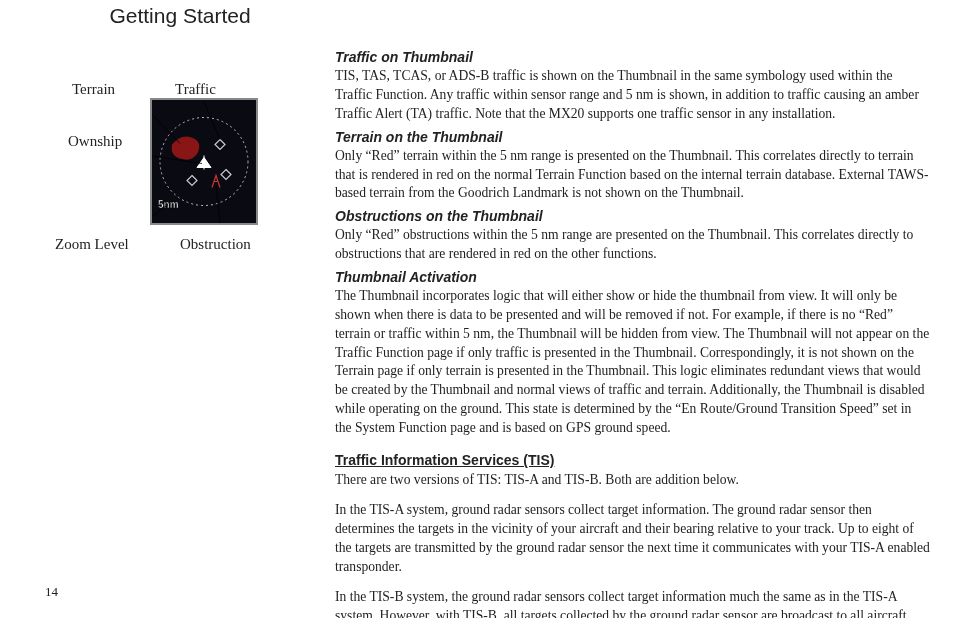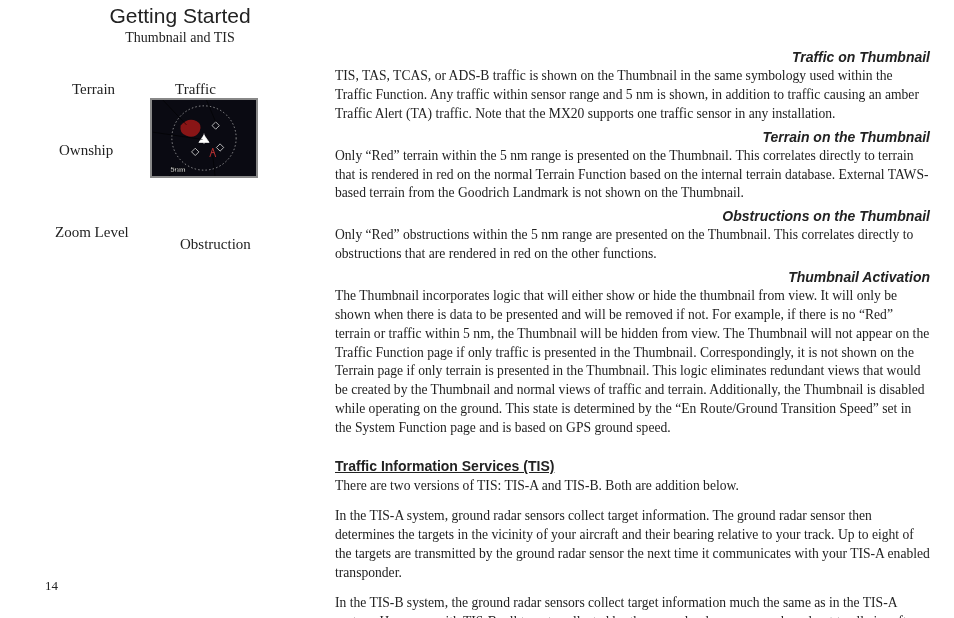--- a/index.html
+++ b/index.html
@@ -46,21 +46,21 @@
     font-family: Georgia, serif;
     font-size: 15px;
     color: #222;
     white-space: nowrap;
   }
   .thumb-box {
     position: absolute;
     top: 20px;
     left: 105px;
     width: 108px;
-    height: 80px;
+    height: 127px;
     background: #0a0a12;
     border: 2px solid #888;
   }
   .thumb-box svg { width: 100%; height: 100%; }
   .caption {
     font-family: Arial, Helvetica, sans-serif;
     font-size: 11.5px;
     font-weight: bold;
     text-align: center;
     margin-top: 2px;
@@ -72,53 +72,51 @@
     width: 595px;
     font-size: 13.6px;
     line-height: 1.38;
   }
   .sec-h {
     font-family: Arial, Helvetica, sans-serif;
     font-weight: bold;
     font-style: italic;
     font-size: 14px;
     margin-top: 4px;
-    text-align: right;
   }
   .sec-h.first { margin-top: 0; }
   .sec-h-major {
     font-family: Arial, Helvetica, sans-serif;
     font-weight: bold;
     font-size: 14px;
     text-decoration: underline;
-    margin-top: 20px;
+    margin-top: 14px;
   }
   .content p { margin-bottom: 0; }
   .content p.gap { margin-top: 12px; }
   .page-num {
     position: absolute;
     left: 45px;
-    bottom: 24px;
+    bottom: 18px;
     font-size: 13px;
   }
 </style>
 </head>
 <body>
 
 <div class="page-title">
   <h1>Getting Started</h1>
-  <div class="subtitle">Thumbnail and TIS</div>
 </div>
 
 <div class="figure-area">
   <div class="figure-labels">
     <span class="label" style="top:3px; left:27px;text-align:right;">Terrain</span>
     <span class="label" style="top:3px; left:130px;">Traffic</span>
-    <span class="label" style="top:55px; left:14px;margin-top:9px;">Ownship</span>
-    <span class="label" style="top:146px; left:10px;">Zoom Level</span>
+    <span class="label" style="top:55px; left:23px;">Ownship</span>
+    <span class="label" style="top:158px; left:10px;">Zoom Level</span>
     <span class="label" style="top:158px; left:135px;">Obstruction</span>
 
     <div class="thumb-box">
       <svg viewBox="0 0 104 104">
 
         <circle cx="52" cy="52" r="44" fill="none" stroke="#bbb" stroke-width="1" stroke-dasharray="2 3"></circle>
 
         <path d="M20 35 q10 -12 22 -6 q8 4 4 14 q-6 10 -18 6 q-10 -3 -8 -14 z" fill="#a01818" opacity="0.85"></path>
 
         <path d="M52 48 l-7 10 h14 z M52 46 v14" stroke="#fff" fill="#fff" stroke-width="1"></path>

